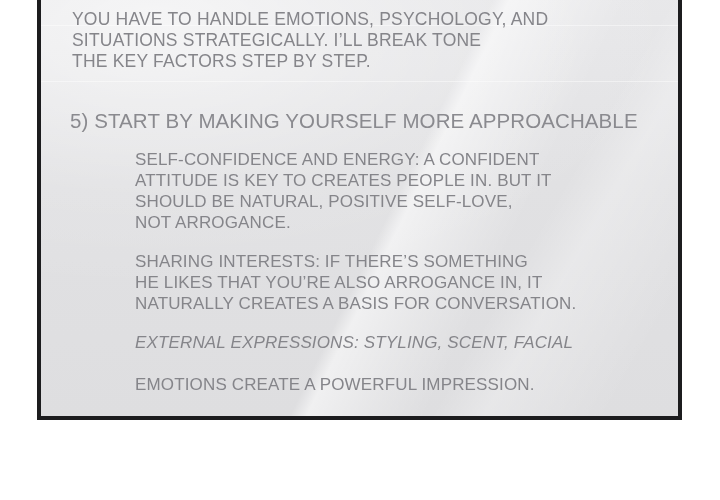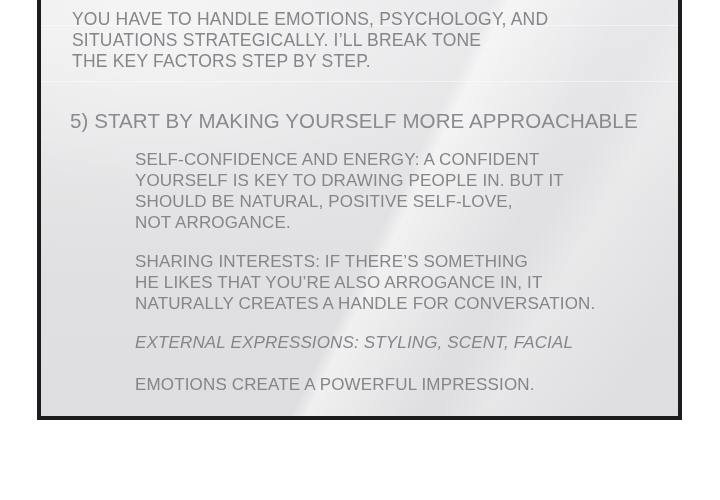--- a/index.html
+++ b/index.html
@@ -140,27 +140,27 @@
 
       <div class="content">
 
         <div class="text-line body-line" style="top:19px;">YOU HAVE TO HANDLE EMOTIONS, PSYCHOLOGY, AND</div>
         <div class="text-line body-line" style="top:40px;">SITUATIONS STRATEGICALLY. I’LL BREAK TONE</div>
         <div class="text-line body-line" style="top:61px;text-align:right;">THE KEY FACTORS STEP BY STEP.</div>
 
         <div class="text-line section-heading" style="top:119px;">5) START BY MAKING YOURSELF MORE APPROACHABLE</div>
 
         <div class="text-line indent-line" style="top:159px;">SELF-CONFIDENCE AND ENERGY: A CONFIDENT</div>
-        <div class="text-line indent-line" style="top:180px;">YOURSELF IS KEY TO DRAWING PEOPLE IN. BUT IT</div>
+        <div class="text-line indent-line" style="top:180px;">ATTITUDE IS KEY TO CREATES PEOPLE IN. BUT IT</div>
         <div class="text-line indent-line" style="top:201px;">SHOULD BE NATURAL, POSITIVE SELF-LOVE,</div>
         <div class="text-line indent-line" style="top:261px;">SHARING INTERESTS: IF THERE’S SOMETHING</div>
 
         <div class="text-line indent-line" style="top:222px;">NOT ARROGANCE.</div>
         <div class="text-line indent-line" style="top:282px;">HE LIKES THAT YOU’RE ALSO ARROGANCE IN, IT</div>
-        <div class="text-line indent-line" style="top:303px;">NATURALLY CREATES A HANDLE FOR CONVERSATION.</div>
+        <div class="text-line indent-line" style="top:303px;">NATURALLY CREATES A BASIS FOR CONVERSATION.</div>
 
         <div class="text-line indent-line" style="top:342px;font-style:italic;">EXTERNAL EXPRESSIONS: STYLING, SCENT, FACIAL</div>
         <div class="text-line indent-line" style="top:384px;">EMOTIONS CREATE A POWERFUL IMPRESSION.</div>
 
       </div>
     </div>
   </div>
 
 </div>
 

